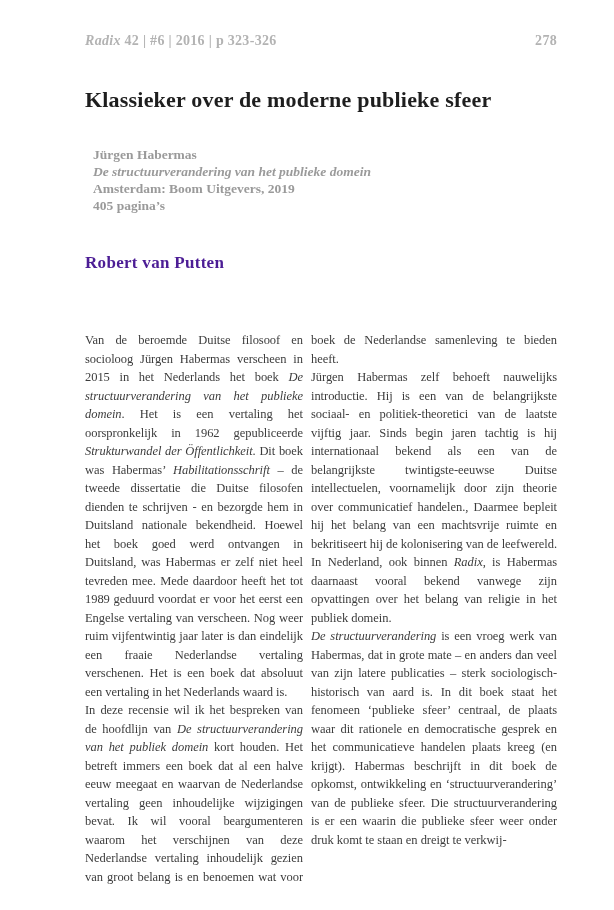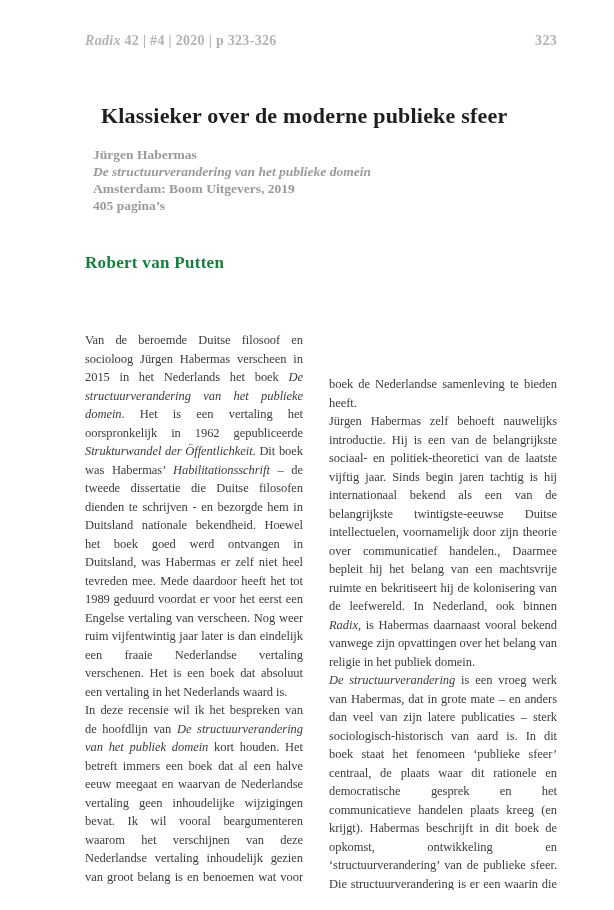--- a/index.html
+++ b/index.html
@@ -20,21 +20,21 @@
     align-items: baseline;
     font-size: 14px;
     font-weight: 700;
     color: #b3b3b3;
     letter-spacing: 0.3px;
   }
   .journal-name { font-style: italic; }
   .title {
     position: absolute;
     top: 87px; left: 85px; right: 57px;
-    margin: 16px;
+    margin: 0;
     font-size: 22px;
     font-weight: 700;
     color: #1e1e1e;
     letter-spacing: 0.2px;
   }
   .book-info {
     position: absolute;
     top: 146px; left: 85px; right: 57px;
     font-size: 13.5px;
     font-weight: 700;
@@ -42,53 +42,53 @@
     color: #9a9a9a;
     margin-left: 8px;
   }
   .book-info .italic { font-style: italic; }
   .reviewer {
     position: absolute;
     top: 253px; left: 85px; right: 57px;
     margin: 0;
     font-size: 17px;
     font-weight: 700;
-    color: #15803d;
+    color: #4c1d95;
     letter-spacing: 0.3px;
   }
   .body-columns {
     position: absolute;
     top: 331px; left: 85px; right: 57px; bottom: 20px;
     display: flex;
-    gap: 26px;
+    gap: 8px;
     overflow: hidden;
   }
   .col {
     text-align: justify;
     font-size: 12.5px;
     line-height: 18.5px;
     color: #3c3c3c;
     letter-spacing: -0.05px;
     hyphens: auto;
     -webkit-hyphens: auto;
     overflow: hidden;
   }
   .col-left  { flex: 0 0 218px; width: 218px; }
-  .col-right { flex: 1 1 auto; margin-top: 44px; }
+  .col-right { flex: 1 1 auto; }
   .col p { margin: 0; }
   .col em { font-style: italic; font-weight: inherit; }
 </style>
 </head>
 <body>
 
 <div class="page">
 
   <div class="header">
-    <div class="journal-ref"><span class="journal-name">Radix</span><span> 42 | #4 | 2020 | p 323-326</span></div>
-    <div class="page-number">323</div>
+    <div class="journal-ref"><span class="journal-name">Radix</span><span> 42 | #6 | 2016 | p 323-326</span></div>
+    <div class="page-number">278</div>
   </div>
 
   <h1 class="title">Klassieker over de moderne publieke sfeer</h1>
 
   <div class="book-info">
     <div>Jürgen Habermas</div>
     <div class="italic">De structuurverandering van het publieke domein</div>
     <div>Amsterdam: Boom Uitgevers, 2019</div>
     <div>405 pagina’s</div>
   </div>

